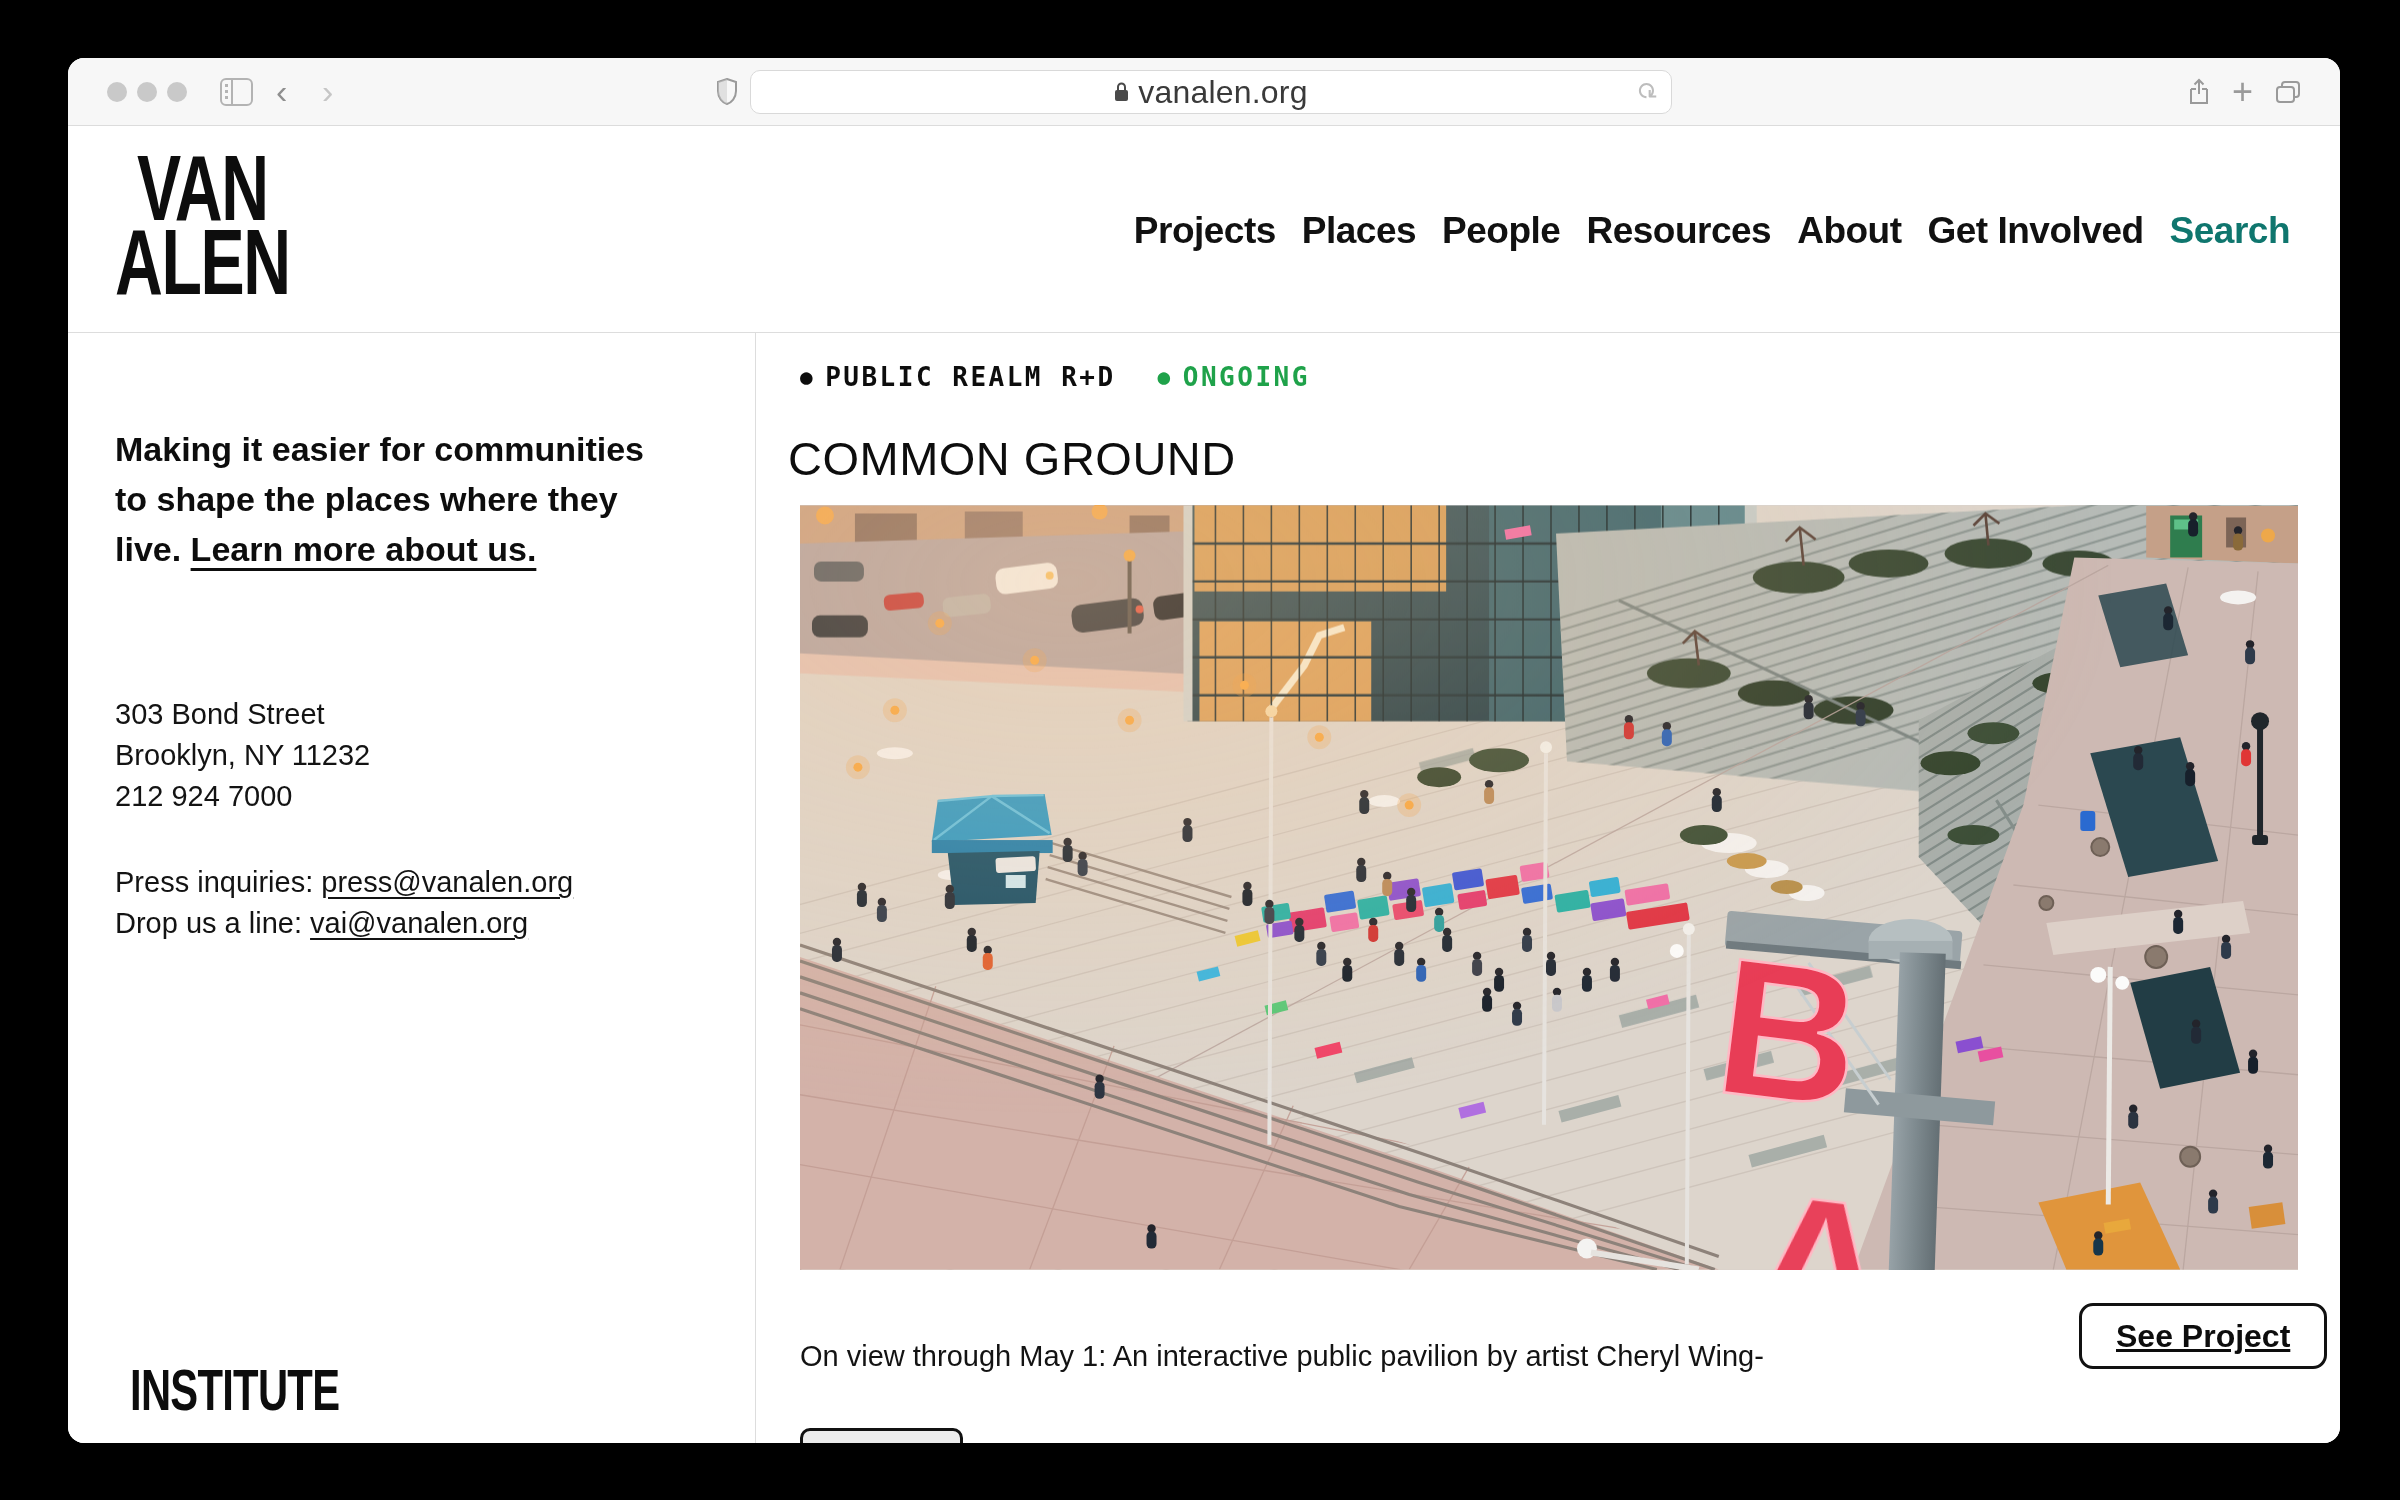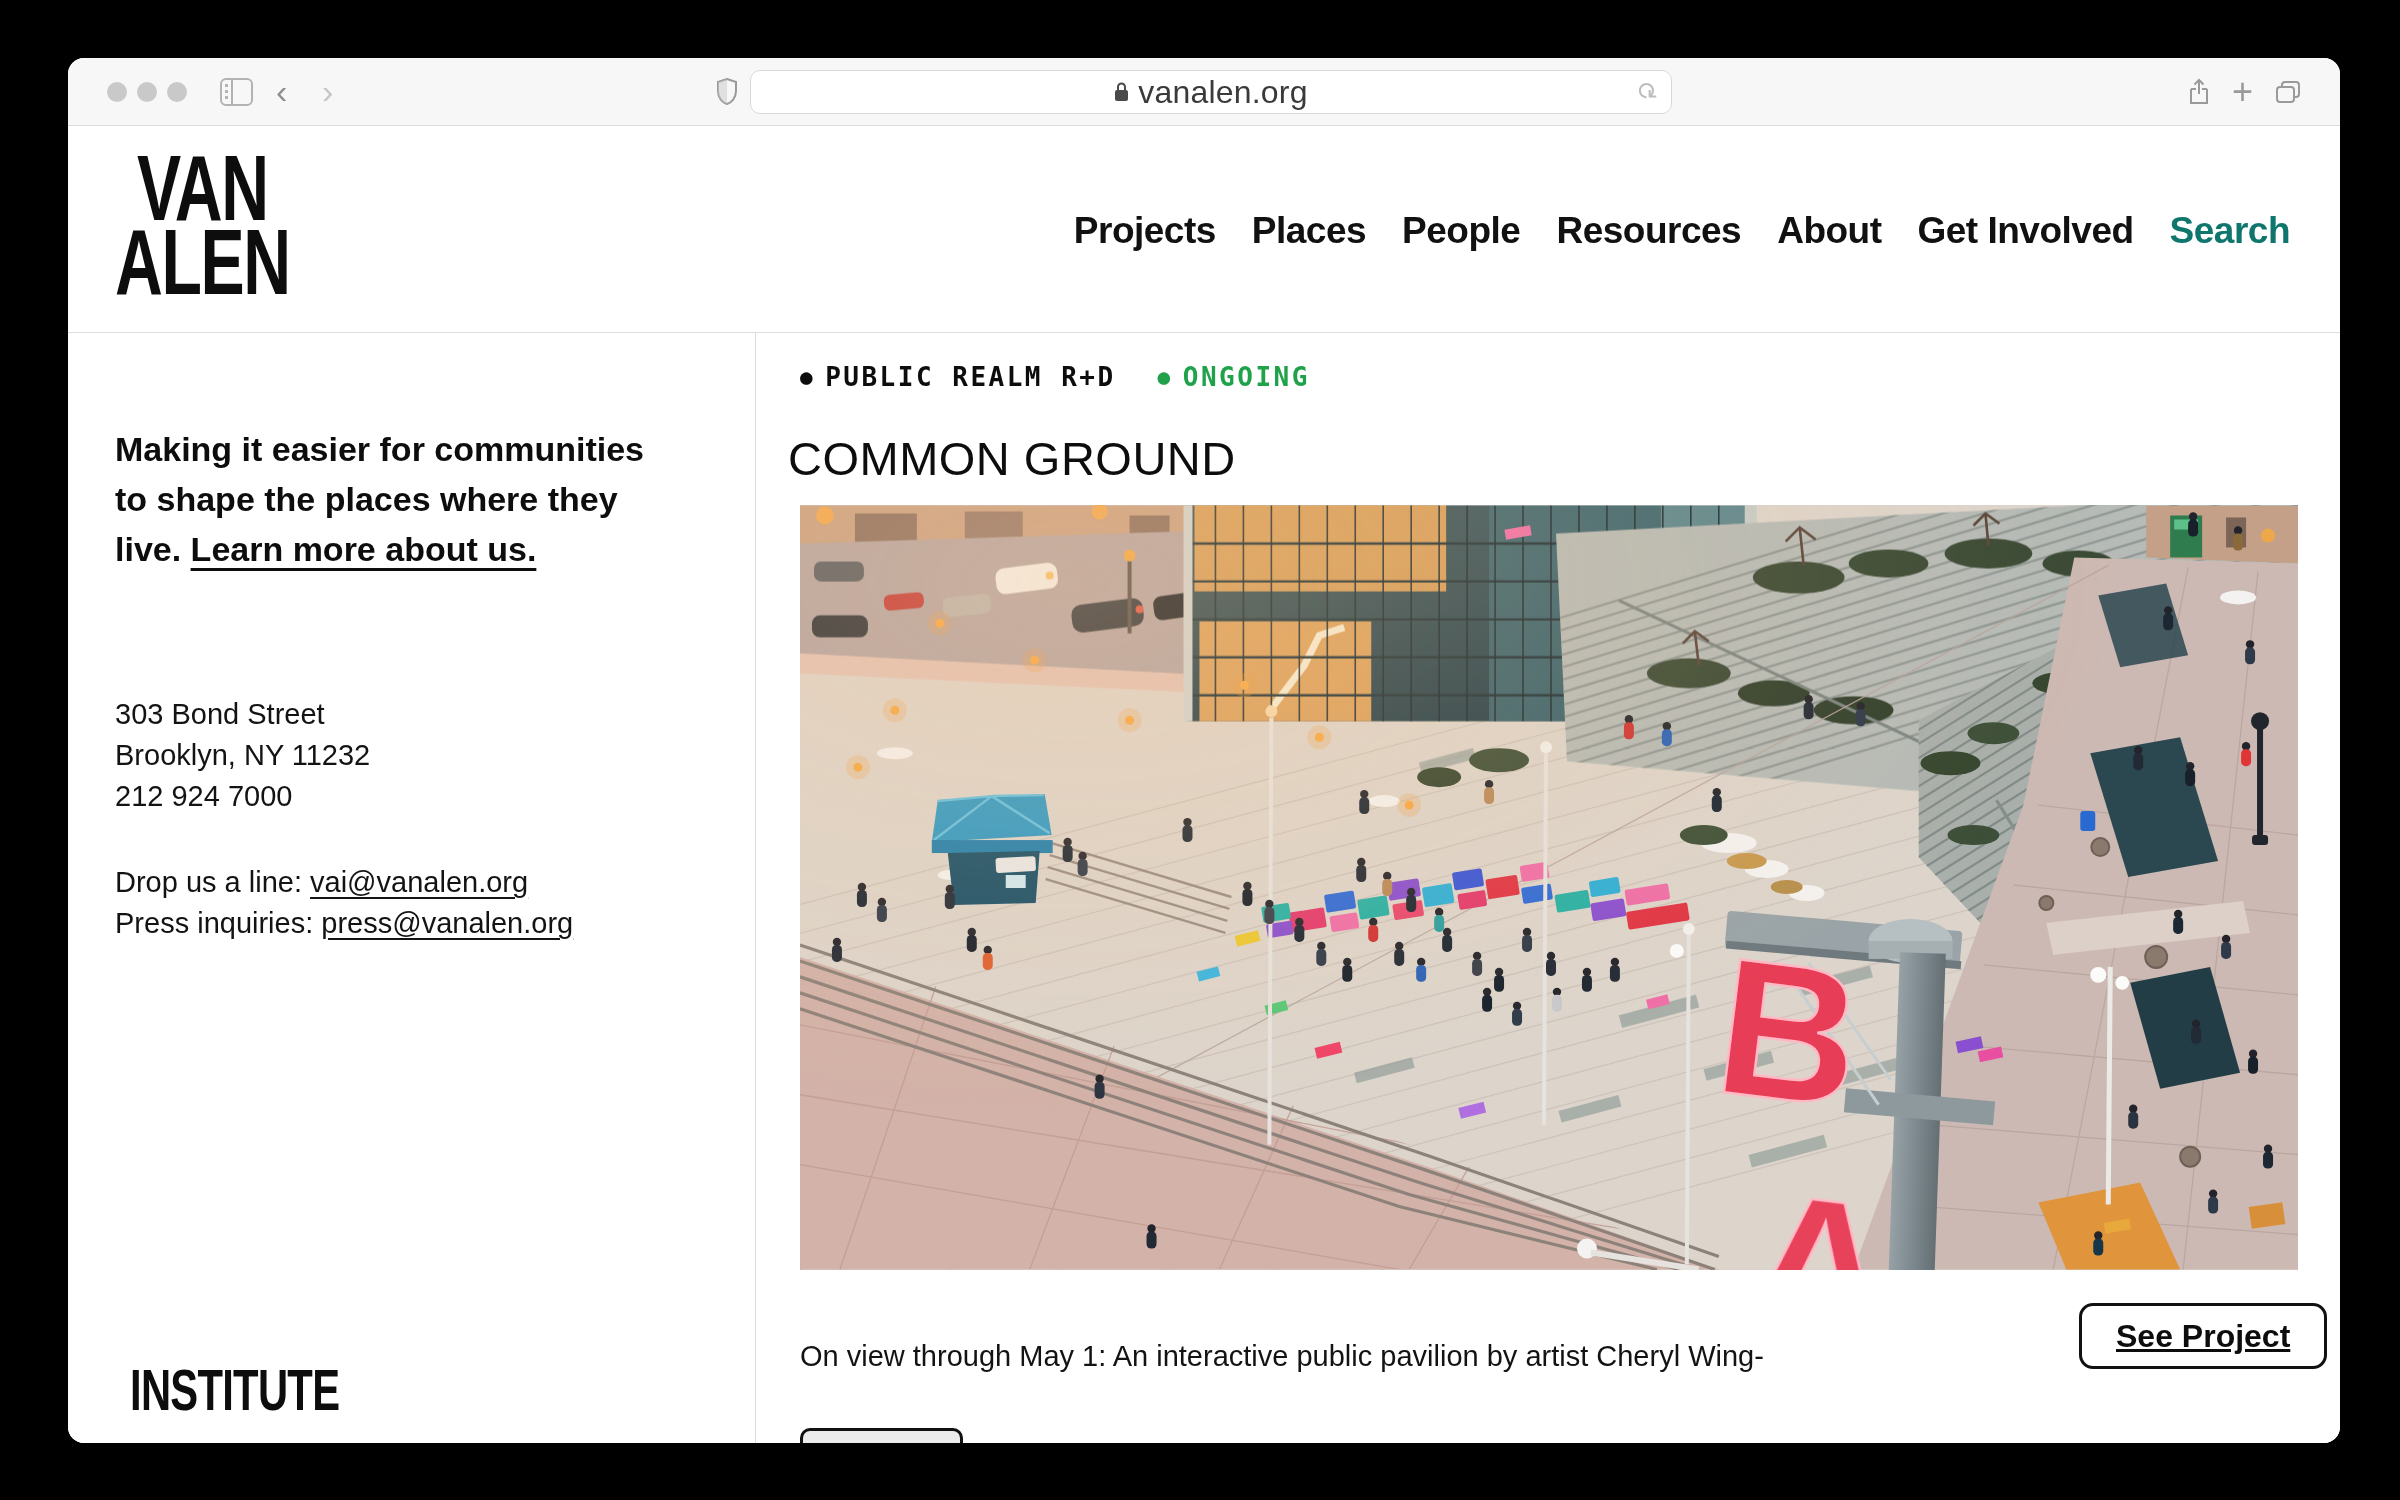--- a/index.html
+++ b/index.html
@@ -24,21 +24,21 @@
           border:1px solid #d9d9d9;border-radius:10px;display:flex;align-items:center;justify-content:center;gap:9px;}
   .urltext{font-size:32px;color:#3a3a3a;letter-spacing:.2px;}
   .reload{position:absolute;right:13px;top:7px;font-size:25px;color:#bdbdbd;transform:rotate(45deg);}
   .tb-right{position:absolute;top:18px;display:flex;align-items:center;gap:22px;left:2120px;color:#8f8f8f;}
   .plus{font-size:36px;color:#9a9a9a;line-height:32px;font-weight:300;}
   
   .site-header{position:absolute;left:0;top:68px;width:100%;height:207px;background:#fff;
                border-bottom:1px solid #ddd;text-align:center;}
   .logo{position:absolute;left:47px;top:25px;font-weight:900;font-size:92px;line-height:74px;
         letter-spacing:-2px;color:#0d0d0d;transform:scaleX(.72);transform-origin:left top;}
-  .mainnav{position:absolute;right:50px;top:84px;display:flex;gap:36px;font-size:37px;font-weight:700;
+  .mainnav{position:absolute;right:50px;top:84px;display:flex;gap:26px;font-size:37px;font-weight:700;
            letter-spacing:-.5px;color:#111;}
   .mainnav span{cursor:pointer;}
   .nav-search{color:#0f766e;}
   
   .vdivider{position:absolute;left:687px;top:275px;width:1px;height:1110px;background:#ddd;}
   .sidebar{position:absolute;left:0;top:276px;width:687px;height:1109px;background:#fff;}
   .tagline{position:absolute;left:47px;top:62px;width:540px;font-size:34px;font-weight:700;
            line-height:50px;color:#0d0d0d;}
   .tagline a{color:#0d0d0d;text-decoration:underline;text-decoration-thickness:3px;text-underline-offset:7px;}
   .addr{position:absolute;left:47px;top:360px;font-size:29px;line-height:41px;color:#131313;}
@@ -120,22 +120,22 @@
     <div class="vdivider"></div>
 
     <aside class="sidebar">
       <h2 class="tagline"><span>Making it easier for communities to shape the places where they live. </span><a href="#">Learn more about us.</a></h2>
       <div class="addr">
         <div>303 Bond Street</div>
         <div>Brooklyn, NY  11232</div>
         <div>212 924 7000</div>
       </div>
       <div class="contact">
+        <div><span>Press inquiries: </span><a href="#">press@vanalen.org</a></div>
         <div><span>Drop us a line: </span><a href="#">vai@vanalen.org</a></div>
-        <div><span>Press inquiries: </span><a href="#">press@vanalen.org</a></div>
       </div>
       <div class="institute">INSTITUTE</div>
     </aside>
 
     <main class="main">
       <div class="meta">
         <span><span class="dot">●</span><span>PUBLIC REALM R+D</span></span>
         <span class="status"><span class="dot">●</span><span>ONGOING</span></span>
       </div>
       <h1 class="proj-title">COMMON GROUND</h1>

